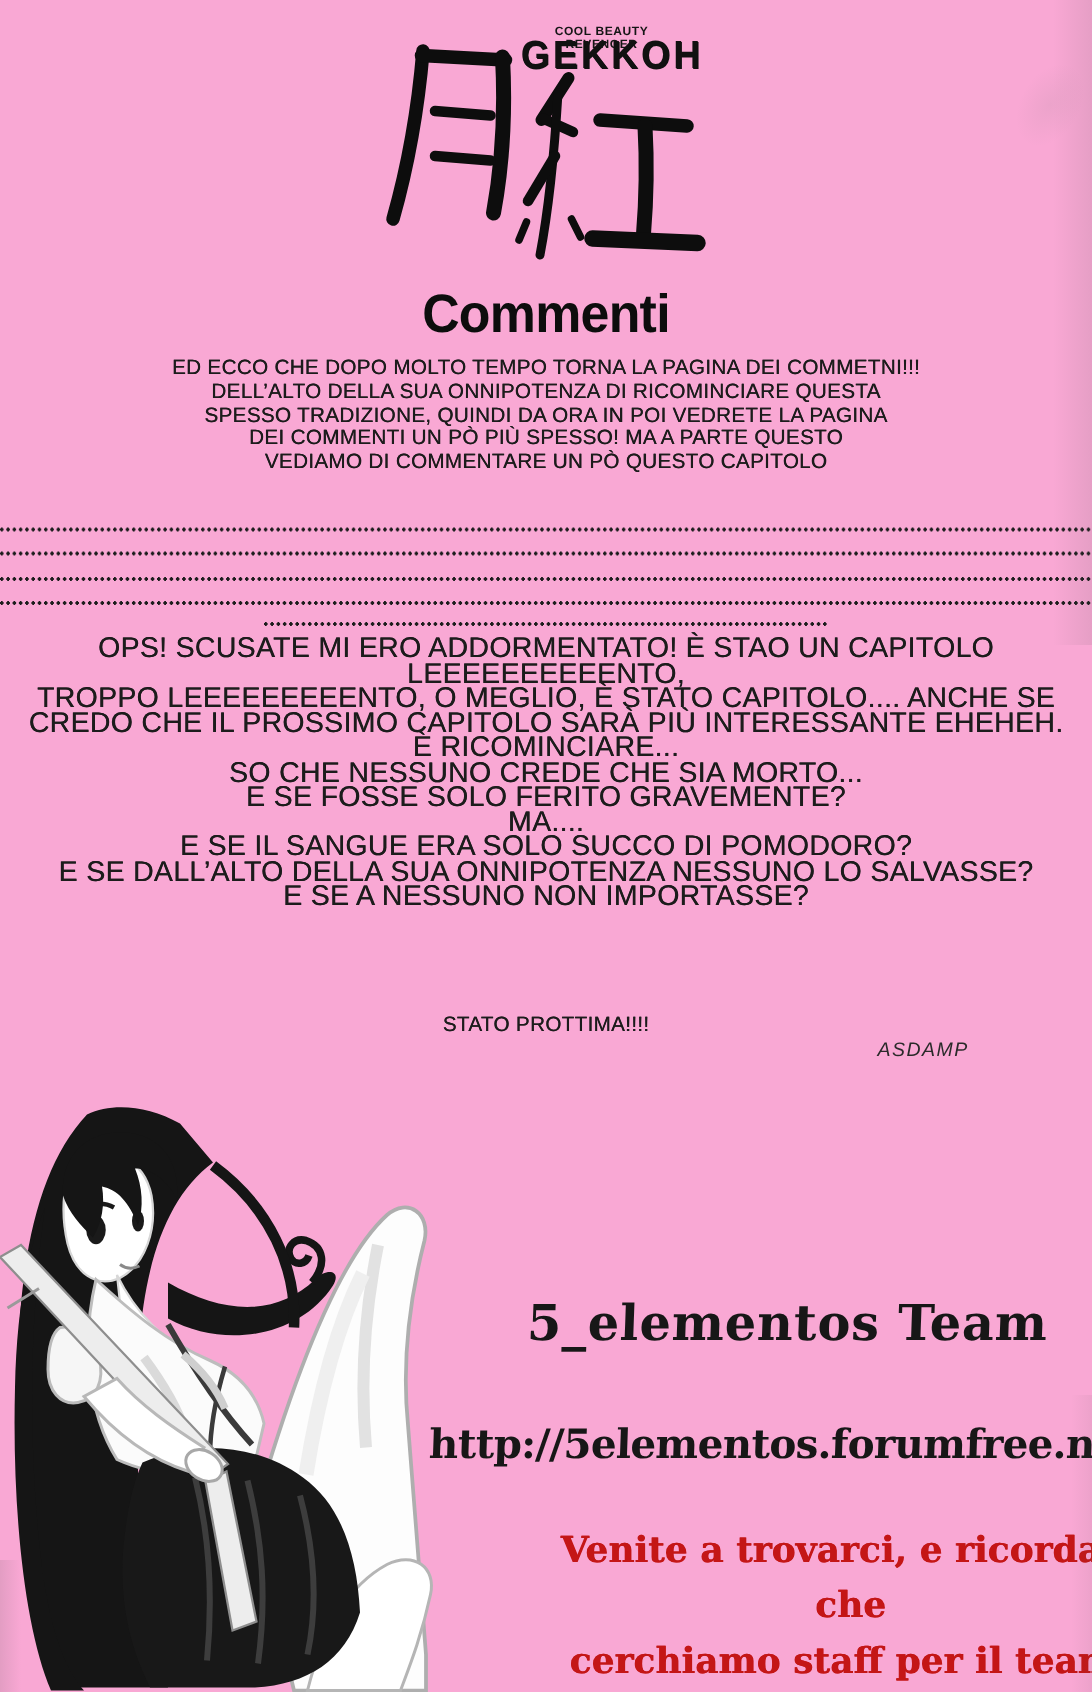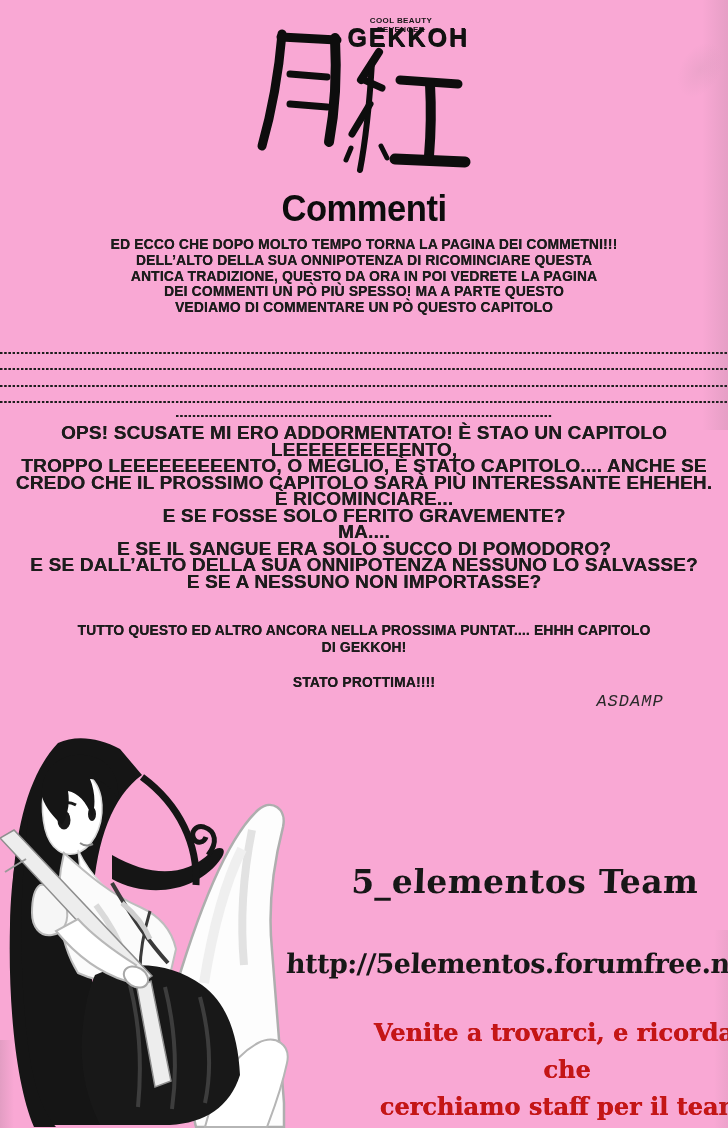--- a/index.html
+++ b/index.html
@@ -31,32 +31,32 @@
 
   
   .comments-heading{
     position:absolute;top:188px;left:0;width:728px;
     text-align:center;font-size:36px;font-weight:bold;
     letter-spacing:-0.5px;color:#0d0d0d;
     transform:scaleX(.96);
   }
   .comic{
     font-family:"Liberation Sans", sans-serif;
-    font-weight:bold;color:#1c1c1c;
+    font-weight:normal;color:#1c1c1c;
     text-align:center;letter-spacing:.2px;
     text-shadow:0.2px 0 0 currentColor;
   }
   .intro-par{position:absolute;top:237px;left:20px;width:688px;font-size:13.8px;line-height:15.8px;}
   .body-par{position:absolute;top:425px;left:10px;width:708px;font-size:19px;line-height:16.5px;}
   .outro-par{position:absolute;top:623px;left:10px;width:708px;font-size:13.8px;line-height:16.5px;}
   .farewell-line{position:absolute;top:675px;left:10px;width:708px;font-size:13.8px;}
   .signature-line{
     position:absolute;top:692px;left:585px;width:90px;
-    font-family:Liberation Mono, monospace;font-style:italic;
-    font-size:17px;letter-spacing:1px;color:#2a2a2a;text-align:center;
+    font-family:Liberation Sans, sans-serif;font-style:italic;
+    font-size:13px;letter-spacing:1px;color:#2a2a2a;text-align:left;
   }
 
   
   .dotline{
     position:absolute;height:4px;left:0;width:728px;
     background-image:radial-gradient(circle at 1.2px 2px,#1d1d1d 1.05px,transparent 1.3px);
     background-size:4.2px 4px;background-repeat:repeat-x;
   }
   .dotline.short{left:176px;width:376px;}
 
@@ -123,49 +123,46 @@
         <path d="M147 131 L217 134" stroke-width="11"></path>
       </g>
     </svg>
   </div>
 
   <div class="comments-heading">Commenti</div>
 
   <div class="intro-par comic">
     <div>ED ECCO CHE DOPO MOLTO TEMPO TORNA LA PAGINA DEI COMMETNI!!!</div>
     <div>DELL’ALTO DELLA SUA ONNIPOTENZA DI RICOMINCIARE QUESTA</div>
-    <div>ANTICA TRADIZIONE, QUESTO DA ORA IN POI VEDRETE LA PAGINA</div>
+    <div>SPESSO TRADIZIONE, QUINDI DA ORA IN POI VEDRETE LA PAGINA</div>
     <div>DEI COMMENTI UN PÒ PIÙ SPESSO! MA A PARTE QUESTO</div>
     <div>VEDIAMO DI COMMENTARE UN PÒ QUESTO CAPITOLO</div>
   </div>
 
   <div>
     <div class="dotline" style="top:351px"></div>
     <div class="dotline" style="top:367px"></div>
     <div class="dotline" style="top:384px"></div>
     <div class="dotline" style="top:400px"></div>
     <div class="dotline short" style="top:414px"></div>
   </div>
 
   <div class="body-par comic">
     <div>OPS! SCUSATE MI ERO ADDORMENTATO! È STAO UN CAPITOLO LEEEEEEEEEENTO,</div>
     <div>TROPPO LEEEEEEEEENTO, O MEGLIO, È STATO CAPITOLO.... ANCHE SE</div>
     <div>CREDO CHE IL PROSSIMO CAPITOLO SARÀ PIÙ INTERESSANTE EHEHEH.</div>
     <div>È RICOMINCIARE...</div>
+    <div>SO CHE NESSUNO CREDE CHE SIA MORTO...</div>
     <div>E SE FOSSE SOLO FERITO GRAVEMENTE?</div>
     <div>MA....</div>
     <div>E SE IL SANGUE ERA SOLO SUCCO DI POMODORO?</div>
     <div>E SE DALL’ALTO DELLA SUA ONNIPOTENZA NESSUNO LO SALVASSE?</div>
     <div>E SE A NESSUNO NON IMPORTASSE?</div>
   </div>
 
-  <div class="outro-par comic">
-    <div>TUTTO QUESTO ED ALTRO ANCORA NELLA PROSSIMA PUNTAT.... EHHH CAPITOLO</div>
-    <div>DI GEKKOH!</div>
-  </div>
 
   <div class="farewell-line comic">STATO PROTTIMA!!!!</div>
   <div class="signature-line">ASDAMP</div>
 
   <div class="girl-wrap">
     <svg width="300" height="393" viewBox="0 0 300 393">
 
       <path d="M170 272 C195 185 225 105 258 75 C272 63 287 74 283 92 C272 135 268 175 272 215 C276 270 280 320 284 368 L284 392 L196 392 C186 350 175 305 170 272 Z" fill="#fdfdfd" stroke="#aeaeae" stroke-width="2.5"></path>
       <path d="M252 95 C243 140 240 185 244 230" stroke="#e2e2e2" stroke-width="8" fill="none"></path>
       <path d="M204 248 C212 198 224 150 242 114" stroke="#efefef" stroke-width="10" fill="none"></path>

